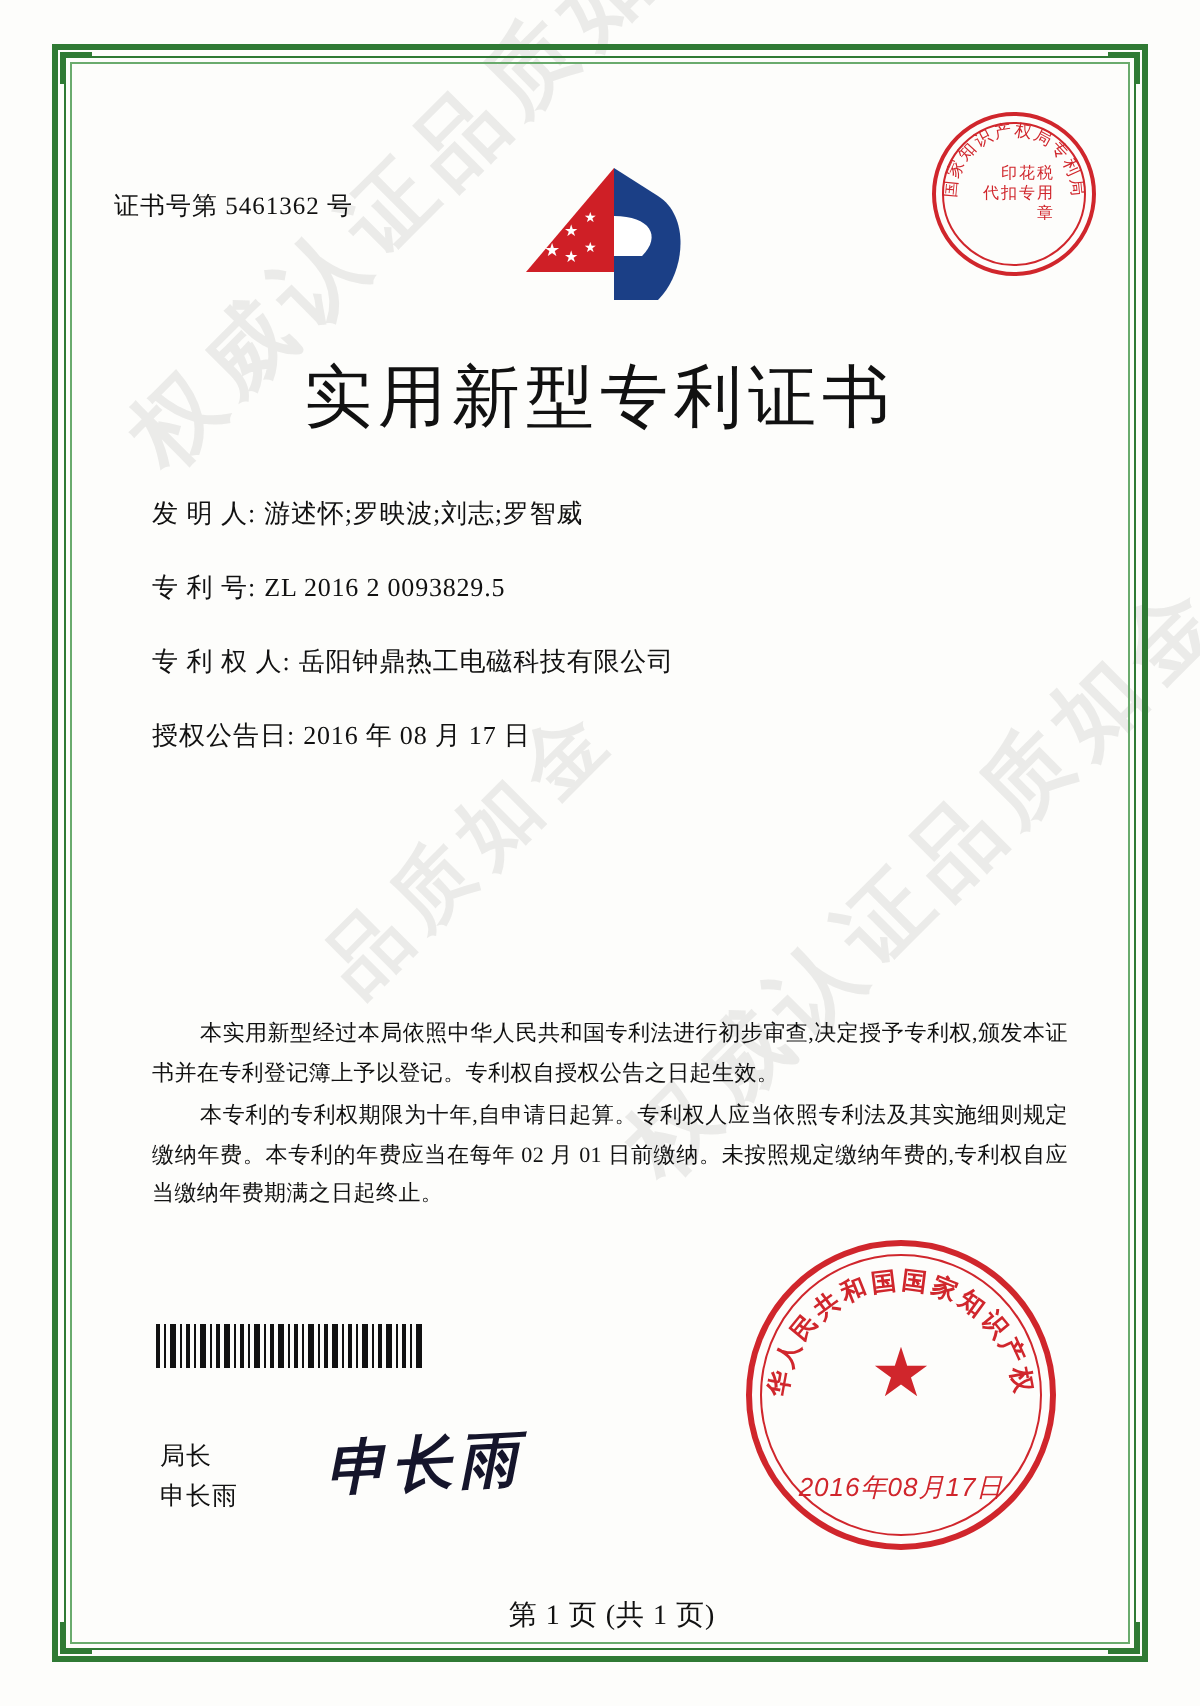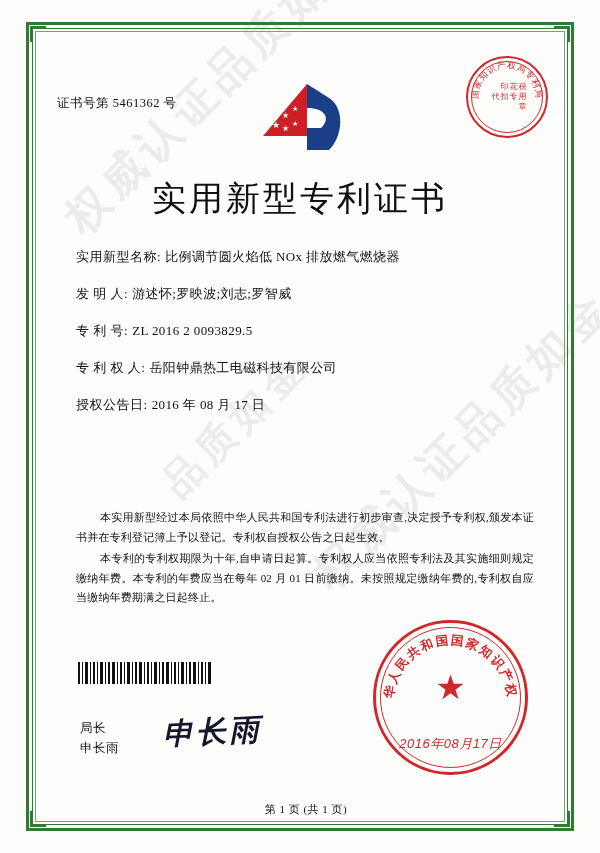--- a/index.html
+++ b/index.html
@@ -293,21 +293,21 @@
     letter-spacing: 0.5px;
     font-style: italic;
   }
 
   
   .page-footer {
     position: absolute;
     left: 0; right: 0;
     bottom: 36px;
     text-align: center;
-    font-size: 11px;
+    font-size: 14px;
     color: #111;
     letter-spacing: 0.5px;
     padding-left: 12px;
   }
 </style>
 </head>
 <body>
 
 <div class="page">
 
@@ -356,24 +356,20 @@
         <textPath href="#topArc" startOffset="50%" text-anchor="middle">国家知识产权局专利局</textPath>
       </text>
     </svg>
     <div class="stamp-top-inner">印花税
 代扣专用章</div>
   </div>
 
   <div class="main-title">实用新型专利证书</div>
 
   <div class="fields">
-    <div class="field-row">
-      <span class="field-label">实用新型名称:</span>
-      <span class="field-value">比例调节圆火焰低 NOx 排放燃气燃烧器</span>
-    </div>
     <div class="field-row">
       <span class="field-label">发 明 人:</span>
       <span class="field-value">游述怀;罗映波;刘志;罗智威</span>
     </div>
     <div class="field-row">
       <span class="field-label">专 利 号:</span>
       <span class="field-value">ZL 2016 2 0093829.5</span>
     </div>
     <div class="field-row">
       <span class="field-label">专 利 权 人:</span>

